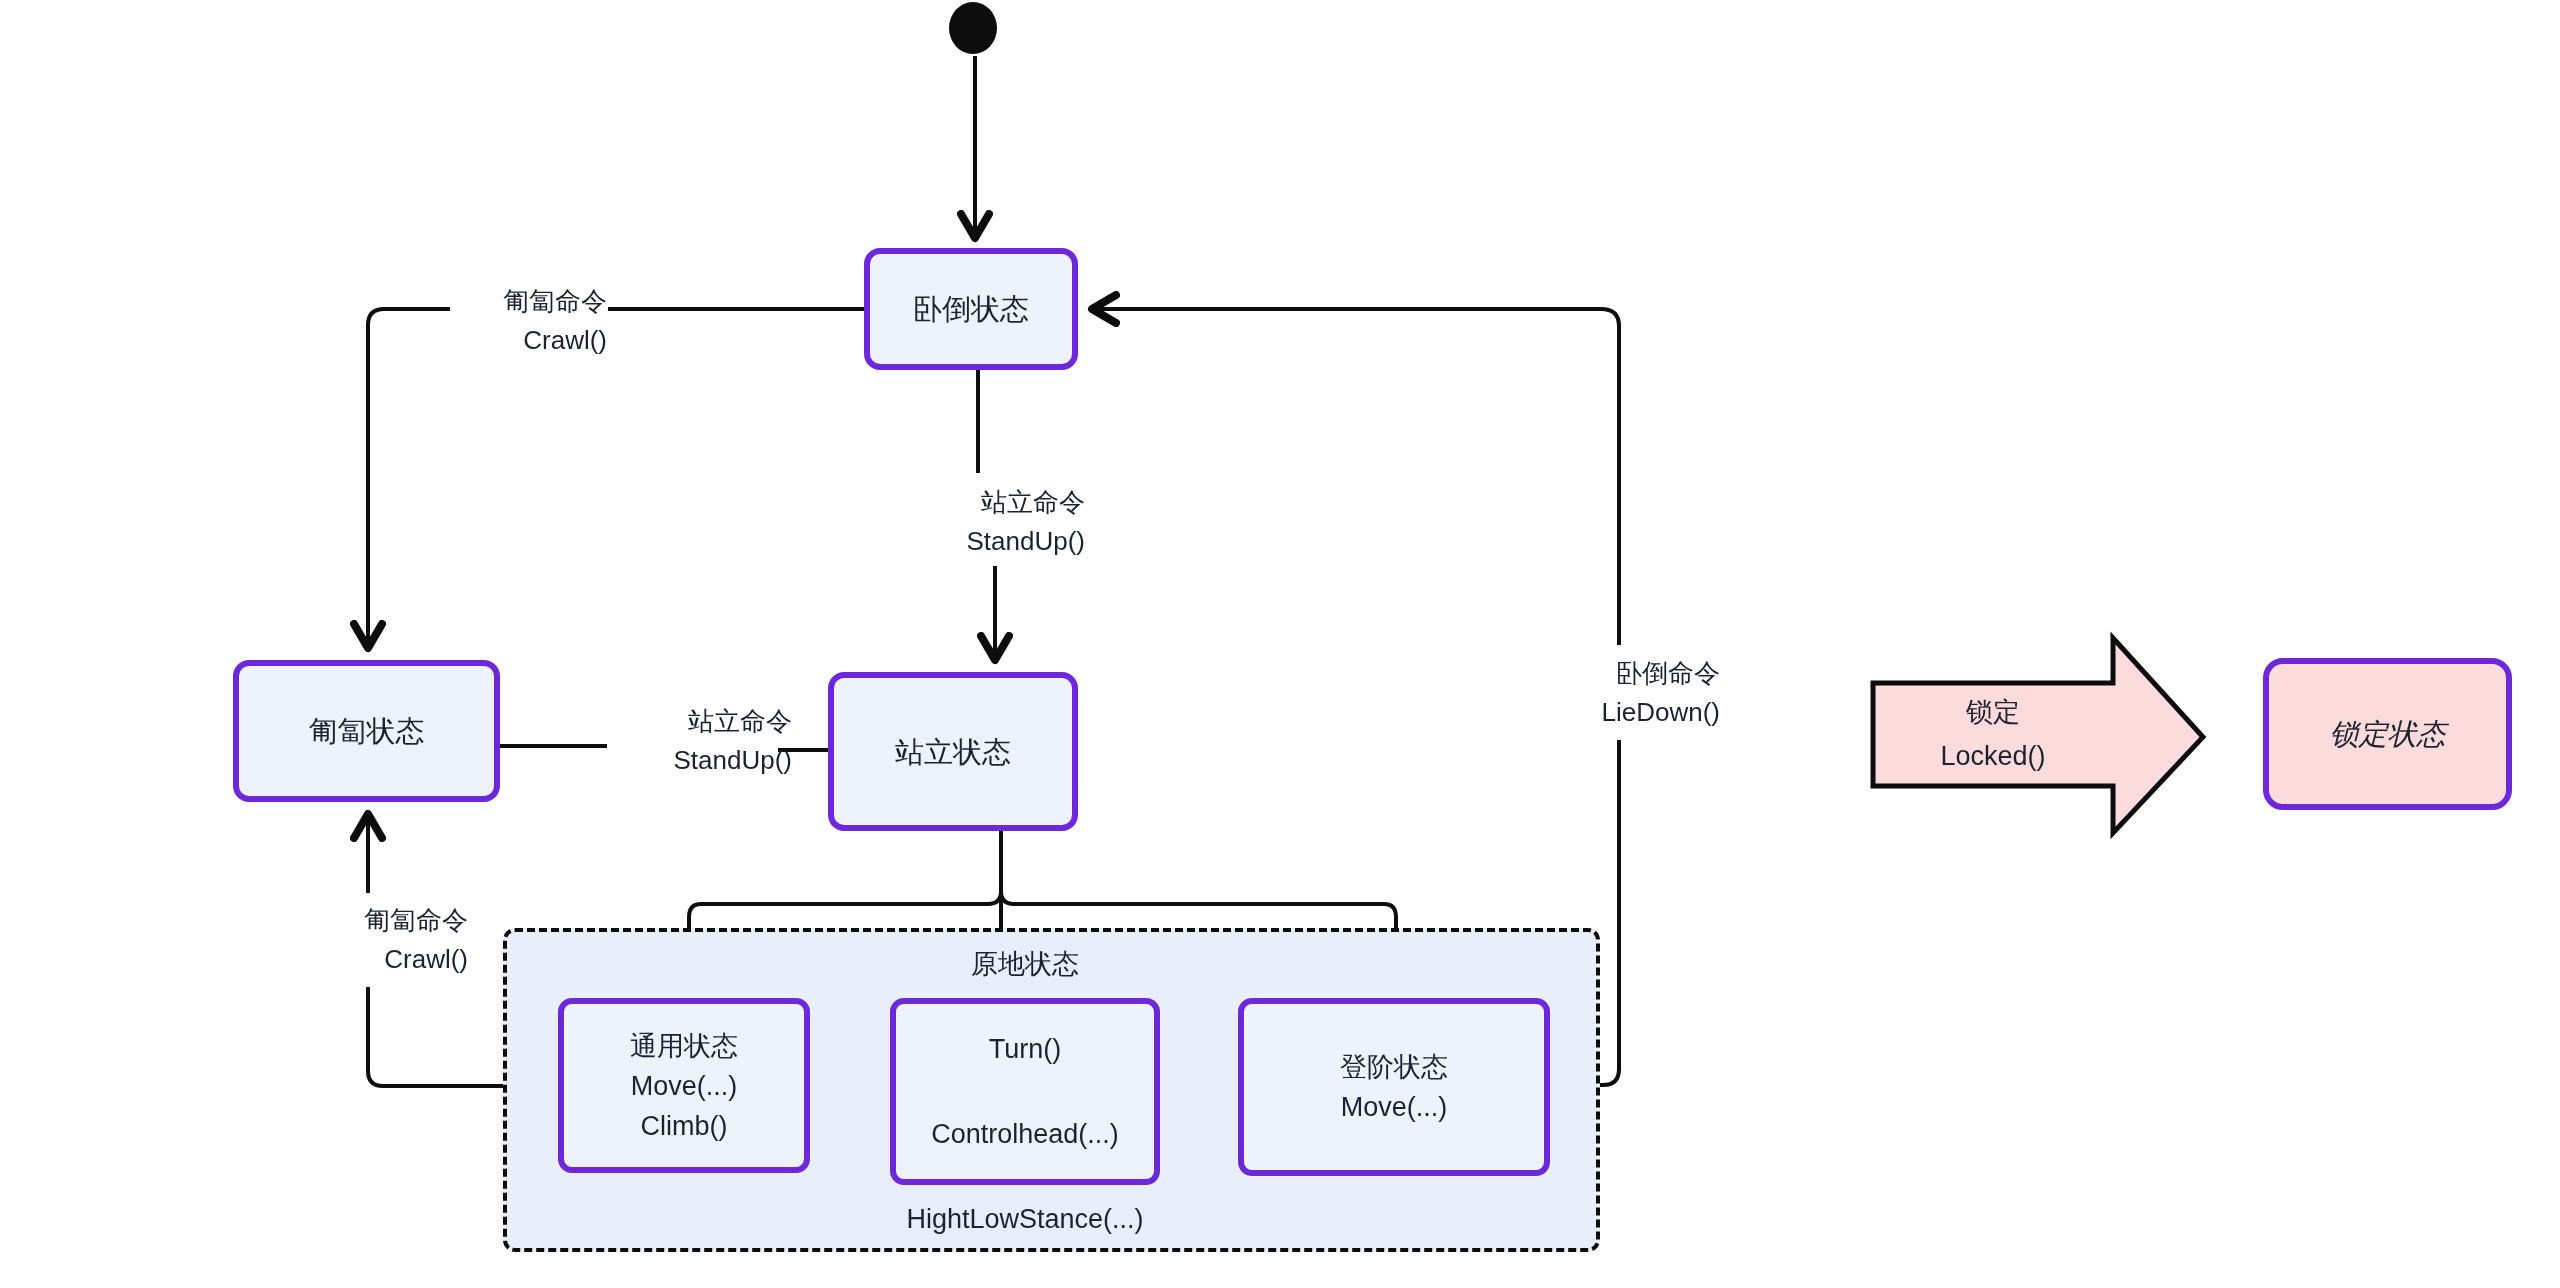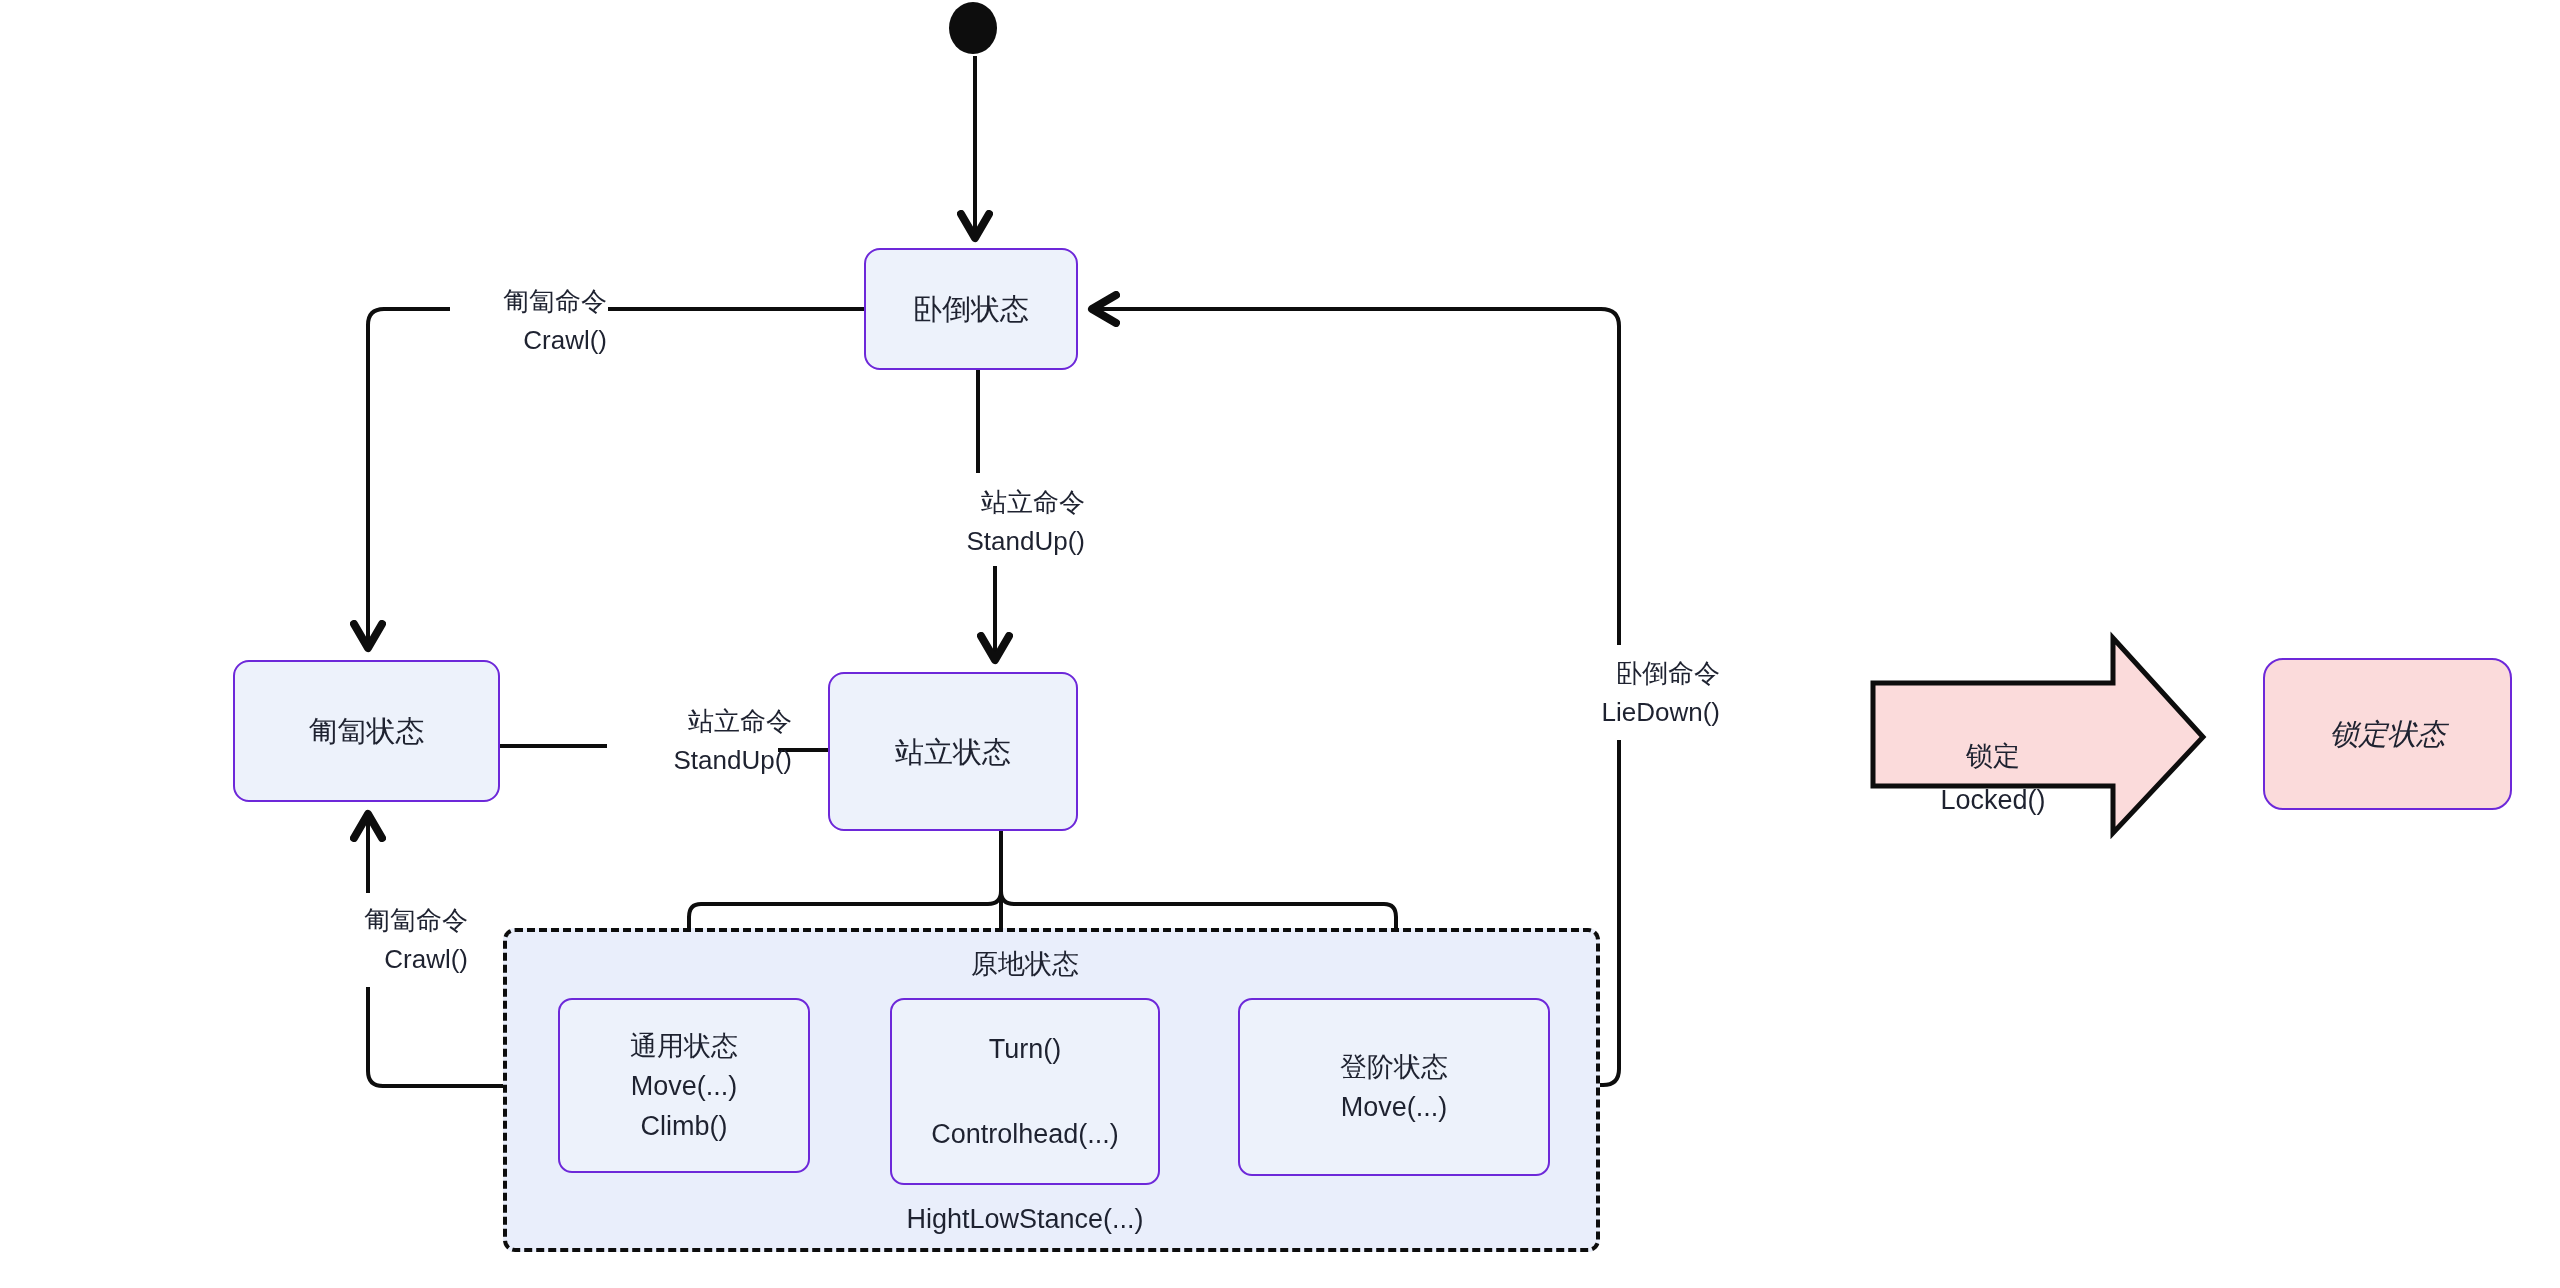--- a/index.html
+++ b/index.html
@@ -15,21 +15,21 @@
   #connector-layer {
     position: absolute;
     left: 0; top: 0;
     width: 2560px; height: 1288px;
     z-index: 1;
   }
   .state-box {
     position: absolute;
     box-sizing: border-box;
     background: #edf2fb;
-    border: 2px solid #6d28d9;
+    border: 6px solid #6d28d9;
     border-radius: 16px;
     display: flex;
     flex-direction: column;
     align-items: center;
     justify-content: center;
     text-align: center;
     z-index: 3;
     font-size: 29px;
     line-height: 40px;
   }
@@ -157,18 +157,18 @@
   <div class="edge-label" style="left:268px; top:901px; width:200px;">
     <div>匍匐命令</div>
     <div>Crawl()</div>
   </div>
 
   <div class="edge-label" style="left:1520px; top:654px; width:200px;">
     <div>卧倒命令</div>
     <div>LieDown()</div>
   </div>
 
-  <div class="arrow-text" style="left:1873px; top:690px; width:240px;margin-top:44px;">
+  <div class="arrow-text" style="left:1873px; top:690px; width:240px;">
     <div>锁定</div>
     <div>Locked()</div>
   </div>
 
 </div>
 
 </body></html>

